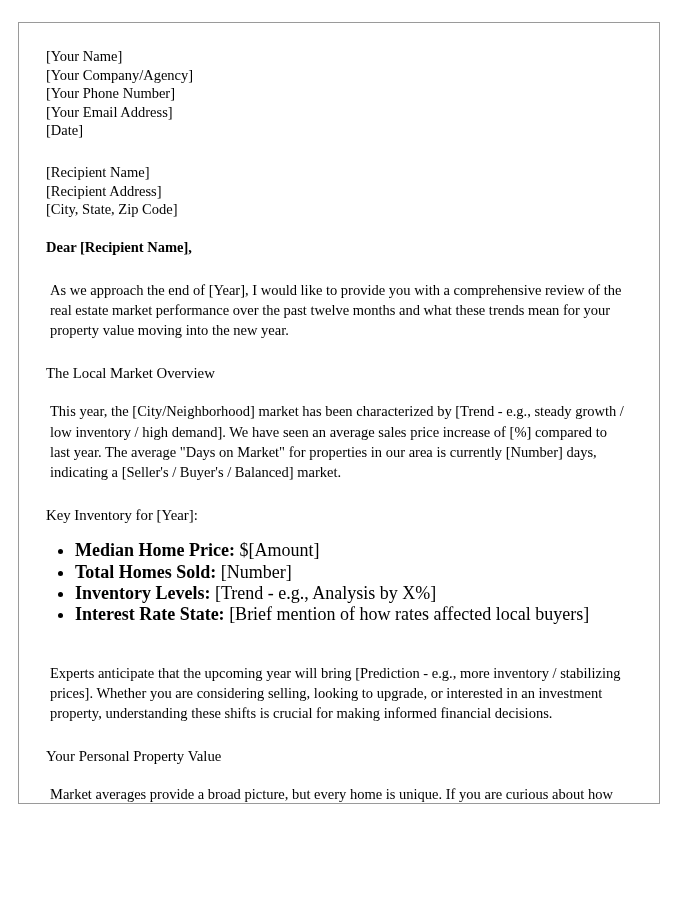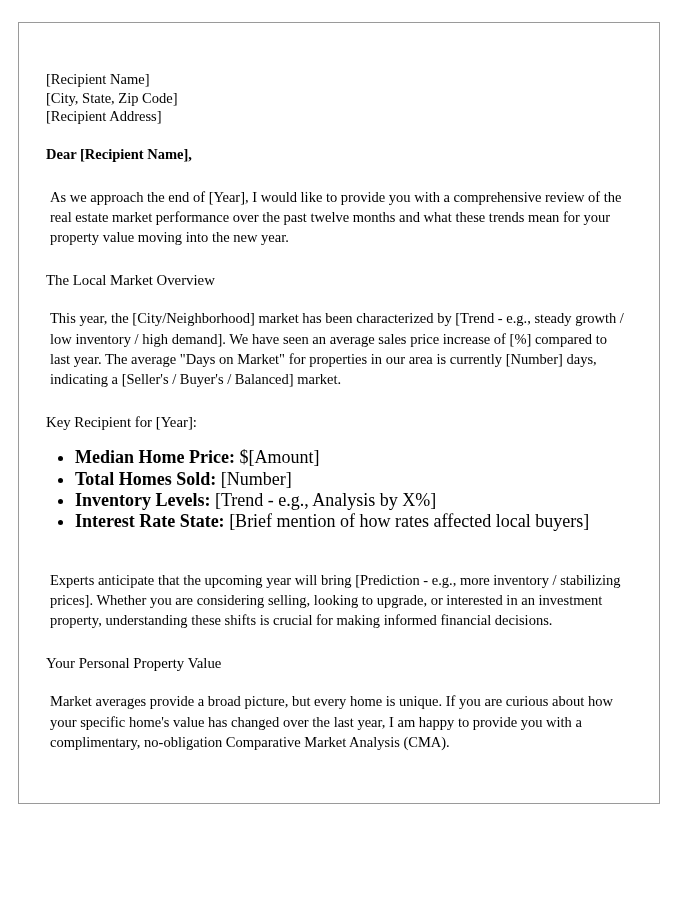--- a/index.html
+++ b/index.html
@@ -72,48 +72,55 @@
   ul.stats li .lbl {
     font-weight: bold;
   }
 </style>
 </head>
 <body>
 
 <div class="page">
   <div class="content">
 
+    <div class="block">
+      <div class="addr-line">[Your Name]</div>
+      <div class="addr-line">[Your Company/Agency]</div>
+      <div class="addr-line">[Your Phone Number]</div>
+      <div class="addr-line">[Your Email Address]</div>
+      <div class="addr-line">[Date]</div>
+    </div>
 
     <div class="gap-lg"></div>
 
     <div class="block">
       <div class="addr-line">[Recipient Name]</div>
+      <div class="addr-line">[Recipient Address]</div>
       <div class="addr-line">[City, State, Zip Code]</div>
-      <div class="addr-line">[Recipient Address]</div>
     </div>
 
     <div class="gap-md"></div>
 
     <div class="salutation">Dear [Recipient Name],</div>
 
     <div class="gap-md"></div>
 
     <p class="para">As we approach the end of [Year], I would like to provide you with a comprehensive review of the real estate market performance over the past twelve months and what these trends mean for your property value moving into the new year.</p>
 
     <div class="gap-md"></div>
 
     <h2 class="heading">The Local Market Overview</h2>
 
     <div class="gap-sm"></div>
 
     <p class="para">This year, the [City/Neighborhood] market has been characterized by [Trend - e.g., steady growth / low inventory / high demand]. We have seen an average sales price increase of [%] compared to last year. The average "Days on Market" for properties in our area is currently [Number] days, indicating a [Seller's / Buyer's / Balanced] market.</p>
 
     <div class="gap-md"></div>
 
-    <h2 class="heading">Key Recipient for [Year]:</h2>
+    <h2 class="heading">Key Inventory for [Year]:</h2>
 
     <div class="gap-sm"></div>
 
     <ul class="stats">
       <li><span class="lbl">Median Home Price:</span> <span>$[Amount]</span></li>
       <li><span class="lbl">Total Homes Sold:</span> <span>[Number]</span></li>
       <li><span class="lbl">Inventory Levels:</span> <span>[Trend - e.g., Analysis by X%]</span></li>
       <li><span class="lbl">Interest Rate State:</span> <span>[Brief mention of how rates affected local buyers]</span></li>
     </ul>
 

